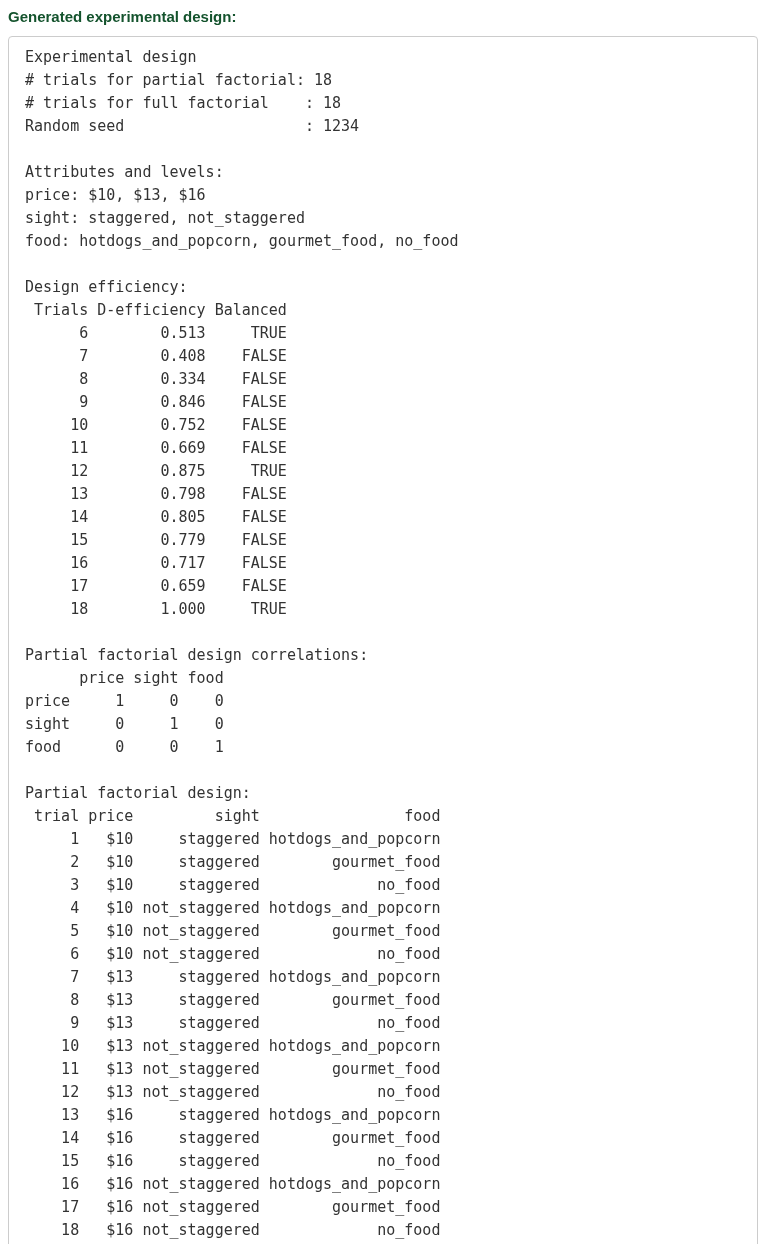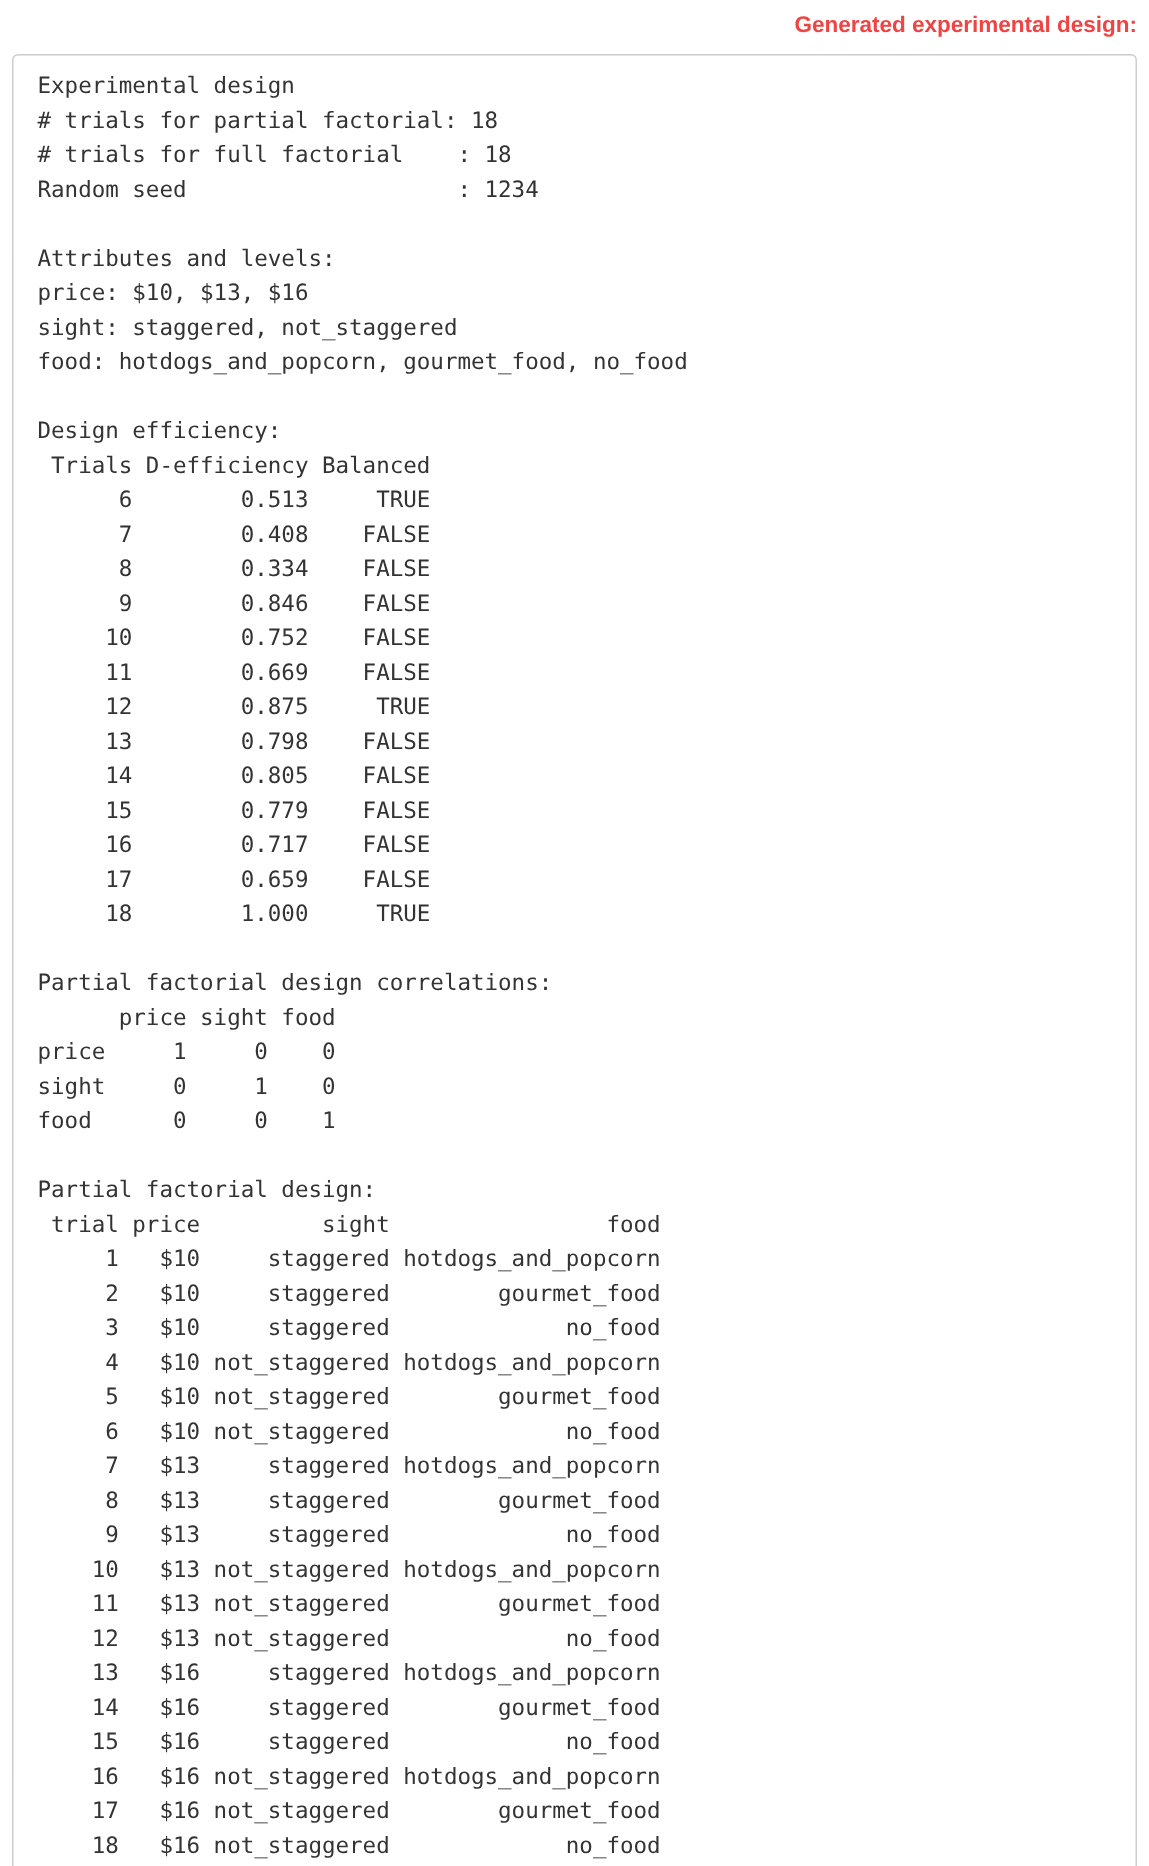--- a/index.html
+++ b/index.html
@@ -9,24 +9,23 @@
   }
   body {
     margin: 8px;
     width: 750px;
     font-family: "Liberation Sans", sans-serif;
     -webkit-font-smoothing: antialiased;
   }
   .output-label {
     font-size: 15px;
     font-weight: bold;
-    color: #ef4444;
+    color: #14532d;
     margin: 0 0 11px 0;
     letter-spacing: 0;
-    text-align: right;
   }
   .verbatim-output {
     box-sizing: border-box;
     width: 750px;
     border: 1px solid #cccccc;
     border-radius: 4px;
     background: #ffffff;
     margin: 0;
     padding: 9px 14px 10px 16px;
     font-family: "DejaVu Sans Mono", "Liberation Mono", monospace;

